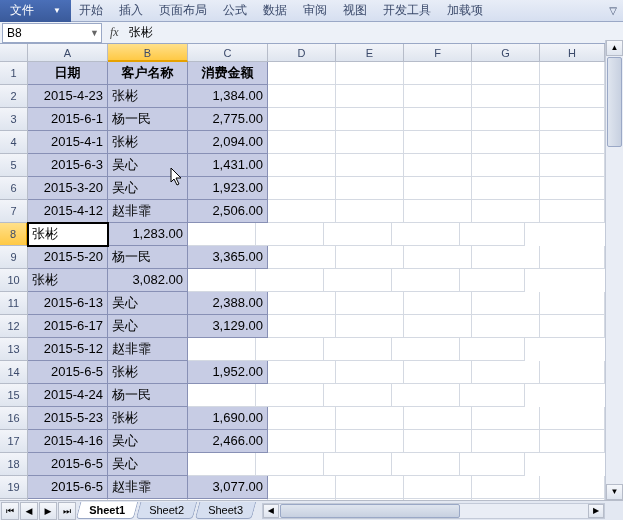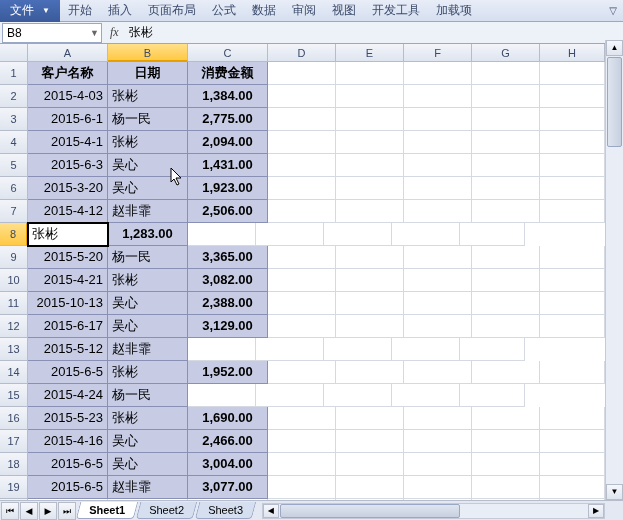--- a/index.html
+++ b/index.html
@@ -1,18 +1,18 @@
 <!DOCTYPE html>
 <html><head>
 <meta charset="utf-8">
 <style>
 * { box-sizing: border-box; margin: 0; padding: 0; }
 body { font-family: "Microsoft YaHei", SimSun, Arial, sans-serif; font-size: 12px; background: #fff; width: 623px; height: 520px; overflow: hidden; position: relative; }
 .ribbon { background: linear-gradient(#e8edf7, #d6dff0); height: 22px; display: flex; align-items: center; border-bottom: 1px solid #9aa8c6; }
-.file-tab { background: linear-gradient(#4a6fb8, #3a5a9a); color: #fff; padding: 3px 10px; height: 22px; display: flex; align-items: center; gap: 8px; cursor: pointer; }
+.file-tab { background: linear-gradient(#4a6fb8, #3a5a9a); color: #fff; padding: 3px 10px; height: 22px; display: flex; align-items: center; gap: 19px; cursor: pointer; }
 .file-tab .arrow { font-size: 8px; }
 .ribbon-tab { padding: 3px 8px; color: #3b4a6b; cursor: pointer; }
 .ribbon .min { margin-left: auto; padding: 0 6px; color: #3b4a6b; cursor: pointer; font-size: 10px; }
 .namebar { display: flex; align-items: center; height: 22px; border-bottom: 1px solid #9aa8c6; background: #edf1f8; }
 .namebox { width: 100px; border: 1px solid #9aa8c6; background: #fff; height: 20px; margin: 1px 2px; display: flex; align-items: center; padding: 0 4px; position: relative; }
 .namebox .dd { position: absolute; right: 2px; font-size: 9px; color: #666; }
 .fx-icon { font-style: italic; font-family: "Times New Roman", serif; padding: 0 6px; color: #444; }
 .formula-input { flex: 1; border: none; background: transparent; height: 20px; padding: 0 4px; font-size: 12px; outline: none; }
 .grid-area { position: relative; height: 456px; overflow: hidden; background: #fff; }
 .col-headers { display: flex; position: absolute; top: 0; left: 0; right: 0; height: 18px; }
@@ -20,21 +20,21 @@
 .col-h { height: 18px; background: linear-gradient(#f2f4f9,#dfe5ef); border-right: 1px solid #b6bcc9; border-bottom: 1px solid #b6bcc9; text-align: center; line-height: 18px; color: #3b4a6b; font-size: 11px; }
 .col-h.sel { background: linear-gradient(#ffe08a,#ffc945); border-bottom: 2px solid #e6a100; }
 .rows { position: absolute; top: 18px; left: 0; right: 0; bottom: 0; }
 .row { display: flex; height: 23px; }
 .row-h { width: 28px; background: linear-gradient(#f2f4f9,#dfe5ef); border-right: 1px solid #b6bcc9; border-bottom: 1px solid #b6bcc9; text-align: center; line-height: 22px; color: #3b4a6b; font-size: 11px; }
 .row-h.sel { background: linear-gradient(#ffe08a,#ffc945); border-right: 2px solid #e6a100; }
 .cell { border-right: 1px solid #d4d9e2; border-bottom: 1px solid #d4d9e2; height: 23px; line-height: 22px; padding: 0 4px; overflow: hidden; background: #fff; font-size: 13px; }
 .data-a, .data-b, .data-c { background: #c7cce4; border-right: 1px solid #8890b5; border-bottom: 1px solid #8890b5; }
 .data-a { text-align: right; }
 .data-b { text-align: left; }
-.data-c { text-align: center; font-weight: bold; }
+.data-c { text-align: right; }
 .hdr { text-align: center; font-weight: bold; }
 .active-cell { background: #fff !important; outline: 2px solid #000; outline-offset: -1px; position: relative; z-index: 2; }
 .cursor-arrow { position: absolute; left: 170px; top: 123px; z-index: 100; pointer-events: none; }
 .scrollbar-v { position: absolute; right: 0; top: 40px; bottom: 20px; width: 18px; background: #e9edf5; border-left: 1px solid #c3cad8; }
 .scrollbar-v .btn { height: 16px; background: linear-gradient(#f5f7fb,#dfe5ef); border: 1px solid #b6bcc9; text-align: center; font-size: 8px; line-height: 14px; cursor: pointer; }
 .scrollbar-v .thumb { margin: 1px; height: 90px; background: linear-gradient(90deg,#dfe5ef,#c7d0e0); border: 1px solid #9aa8c6; border-radius: 2px; }
 .scrollbar-v .btn.bot { position: absolute; bottom: 0; width: 100%; }
 .sheetbar { position: absolute; bottom: 0; left: 0; right: 0; height: 20px; background: #e3e8f2; border-top: 1px solid #b6bcc9; display: flex; align-items: center; }
 .nav-btn { width: 18px; height: 18px; background: linear-gradient(#f5f7fb,#dfe5ef); border: 1px solid #b6bcc9; margin-left: 1px; text-align: center; font-size: 9px; line-height: 16px; cursor: pointer; }
 .sheet-tab { padding: 2px 10px; background: #fff; border: 1px solid #9aa8c6; border-top: none; border-radius: 0 0 4px 4px; margin-left: 2px; font-size: 11px; cursor: pointer; transform: skewX(-15deg); }
@@ -77,32 +77,32 @@
         <div class="col-h" style="width: 68px;">D</div>
         <div class="col-h" style="width: 68px;">E</div>
         <div class="col-h" style="width: 68px;">F</div>
         <div class="col-h" style="width: 68px;">G</div>
         <div class="col-h" style="width: 65px;">H</div>
       </div>
   </div>
   <div class="rows" id="rows">
       <div class="row">
         <div class="row-h">1</div>
+        <div class="cell data-a hdr" style="width: 80px;">日期</div>
         <div class="cell data-b hdr" style="width: 80px;">客户名称</div>
-        <div class="cell data-a hdr" style="width: 80px;">日期</div>
         <div class="cell data-c hdr" style="width: 80px;">消费金额</div>
         <div class="cell" style="width: 68px;"></div>
         <div class="cell" style="width: 68px;"></div>
         <div class="cell" style="width: 68px;"></div>
         <div class="cell" style="width: 68px;"></div>
         <div class="cell" style="width: 65px;"></div>
       </div>
       <div class="row">
         <div class="row-h">2</div>
-        <div class="cell data-a" style="width: 80px;">2015-4-03</div>
+        <div class="cell data-a" style="width: 80px;">2015-4-23</div>
         <div class="cell data-b" style="width: 80px;">张彬</div>
         <div class="cell data-c" style="width: 80px;">1,384.00</div>
         <div class="cell" style="width: 68px;"></div>
         <div class="cell" style="width: 68px;"></div>
         <div class="cell" style="width: 68px;"></div>
         <div class="cell" style="width: 68px;"></div>
         <div class="cell" style="width: 65px;"></div>
       </div>
       <div class="row">
         <div class="row-h">3</div>
@@ -175,32 +175,31 @@
         <div class="cell data-b" style="width: 80px;">杨一民</div>
         <div class="cell data-c" style="width: 80px;">3,365.00</div>
         <div class="cell" style="width: 68px;"></div>
         <div class="cell" style="width: 68px;"></div>
         <div class="cell" style="width: 68px;"></div>
         <div class="cell" style="width: 68px;"></div>
         <div class="cell" style="width: 65px;"></div>
       </div>
       <div class="row">
         <div class="row-h">10</div>
-        <div class="cell data-a" style="width: 80px;">2015-4-21</div>
         <div class="cell data-b" style="width: 80px;">张彬</div>
         <div class="cell data-c" style="width: 80px;">3,082.00</div>
         <div class="cell" style="width: 68px;"></div>
         <div class="cell" style="width: 68px;"></div>
         <div class="cell" style="width: 68px;"></div>
         <div class="cell" style="width: 68px;"></div>
         <div class="cell" style="width: 65px;"></div>
       </div>
       <div class="row">
         <div class="row-h">11</div>
-        <div class="cell data-a" style="width: 80px;">2015-10-13</div>
+        <div class="cell data-a" style="width: 80px;">2015-6-13</div>
         <div class="cell data-b" style="width: 80px;">吴心</div>
         <div class="cell data-c" style="width: 80px;">2,388.00</div>
         <div class="cell" style="width: 68px;"></div>
         <div class="cell" style="width: 68px;"></div>
         <div class="cell" style="width: 68px;"></div>
         <div class="cell" style="width: 68px;"></div>
         <div class="cell" style="width: 65px;"></div>
       </div>
       <div class="row">
         <div class="row-h">12</div>
@@ -263,21 +262,20 @@
         <div class="cell" style="width: 68px;"></div>
         <div class="cell" style="width: 68px;"></div>
         <div class="cell" style="width: 68px;"></div>
         <div class="cell" style="width: 68px;"></div>
         <div class="cell" style="width: 65px;"></div>
       </div>
       <div class="row">
         <div class="row-h">18</div>
         <div class="cell data-a" style="width: 80px;">2015-6-5</div>
         <div class="cell data-b" style="width: 80px;">吴心</div>
-        <div class="cell data-c" style="width: 80px;">3,004.00</div>
         <div class="cell" style="width: 68px;"></div>
         <div class="cell" style="width: 68px;"></div>
         <div class="cell" style="width: 68px;"></div>
         <div class="cell" style="width: 68px;"></div>
         <div class="cell" style="width: 65px;"></div>
       </div>
       <div class="row">
         <div class="row-h">19</div>
         <div class="cell data-a" style="width: 80px;">2015-6-5</div>
         <div class="cell data-b" style="width: 80px;">赵非霏</div>

